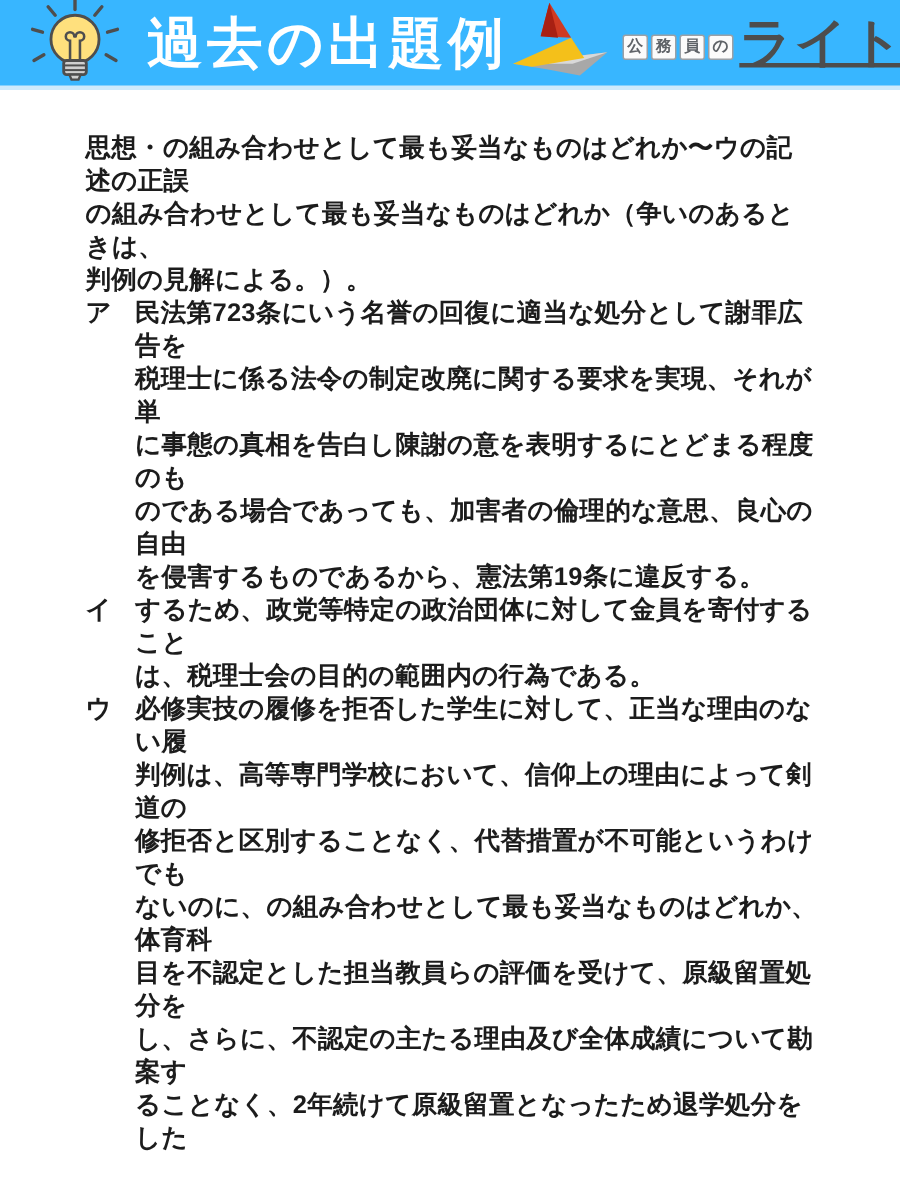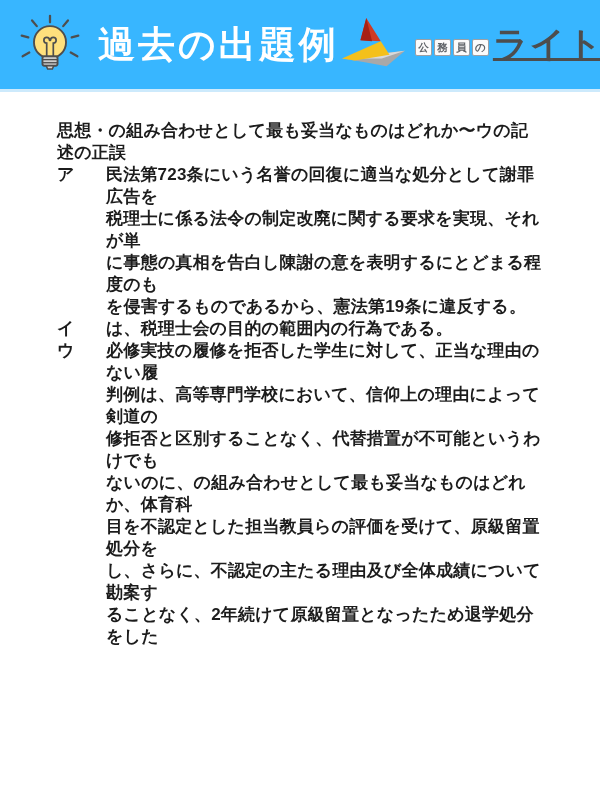--- a/index.html
+++ b/index.html
@@ -2,21 +2,21 @@
 <html style="--header-bg: #38b6ff; --header-border: #cdeafc; --text: #1c1c1c; --brand-text: #4d4d4d; --bulb-yellow: #ffe07d; --bulb-base-gray: #cfcfcf; --logo-red: #cf3a23; --logo-yellow: #f4c01a; --logo-gray: #a8a8a8;"><head>
 <meta charset="utf-8">
 <style>
   html,body{margin:0;padding:0;background:#fff;}
   .page{
     position:relative;width:600px;height:800px;overflow:hidden;background:#fff;
     font-family:"Liberation Sans","DejaVu Sans",sans-serif;
   }
   
   .header{
-    height:92px;background:var(--header-bg,#38b6ff);
+    height:60px;background:var(--header-bg,#38b6ff);
     border-bottom:3px solid var(--header-border,#cdeafc);
     display:flex;align-items:center;box-sizing:border-box;
   }
   .bulb{margin-left:16px;flex:none;}
   .title{
     color:#fff;font-size:37px;font-weight:bold;letter-spacing:3px;
     margin-left:14px;white-space:nowrap;
   }
   .logo{margin-left:auto;margin-right:12px;display:flex;align-items:center;}
   .crane{flex:none;margin-right:6px;}
@@ -30,21 +30,21 @@
     color:var(--brand-text,#4d4d4d);font-size:35px;font-weight:bold;
     letter-spacing:1px;margin-left:4px;white-space:nowrap;text-decoration:underline;
   }
   
   .content{
     padding:28px 55px 0 57px;color:var(--text,#1c1c1c);
     font-size:17px;font-weight:bold;line-height:22px;letter-spacing:0.2px;
   }
   .qitem{display:flex;}
   .qitem .qlabel{width:33px;flex:none;}
-  .qitem .qtext{flex:1;margin-left:16px;}
+  .qitem .qtext{flex:1;}
   svg .stroke{stroke:#4e4e4e;fill:none;stroke-linecap:round;}
 </style>
 </head>
 <body>
 
 <div class="page">
 
   <div class="header">
 
     <svg class="bulb" width="68" height="66" viewBox="0 0 70 70">
@@ -85,35 +85,39 @@
         <span class="box">の</span>
       </div>
       <div class="brand-name">ライト</div>
     </div>
   </div>
 
   <div class="content">
 
     <div>
         <div>思想・の組み合わせとして最も妥当なものはどれか〜ウの記述の正誤</div>
+        <div>の組み合わせとして最も妥当なものはどれか（争いのあるときは、</div>
+        <div>判例の見解による。）。</div>
       </div>
 
     <div class="qitem">
       <div class="qlabel">ア</div>
       <div class="qtext">
           <div>民法第723条にいう名誉の回復に適当な処分として謝罪広告を</div>
           <div>税理士に係る法令の制定改廃に関する要求を実現、それが単</div>
           <div>に事態の真相を告白し陳謝の意を表明するにとどまる程度のも</div>
+          <div>のである場合であっても、加害者の倫理的な意思、良心の自由</div>
           <div>を侵害するものであるから、憲法第19条に違反する。</div>
         </div>
     </div>
 
     <div class="qitem">
       <div class="qlabel">イ</div>
       <div class="qtext">
+          <div>するため、政党等特定の政治団体に対して金員を寄付すること</div>
           <div>は、税理士会の目的の範囲内の行為である。</div>
         </div>
     </div>
 
     <div class="qitem">
       <div class="qlabel">ウ</div>
       <div class="qtext">
           <div>必修実技の履修を拒否した学生に対して、正当な理由のない履</div>
           <div>判例は、高等専門学校において、信仰上の理由によって剣道の</div>
           <div>修拒否と区別することなく、代替措置が不可能というわけでも</div>

